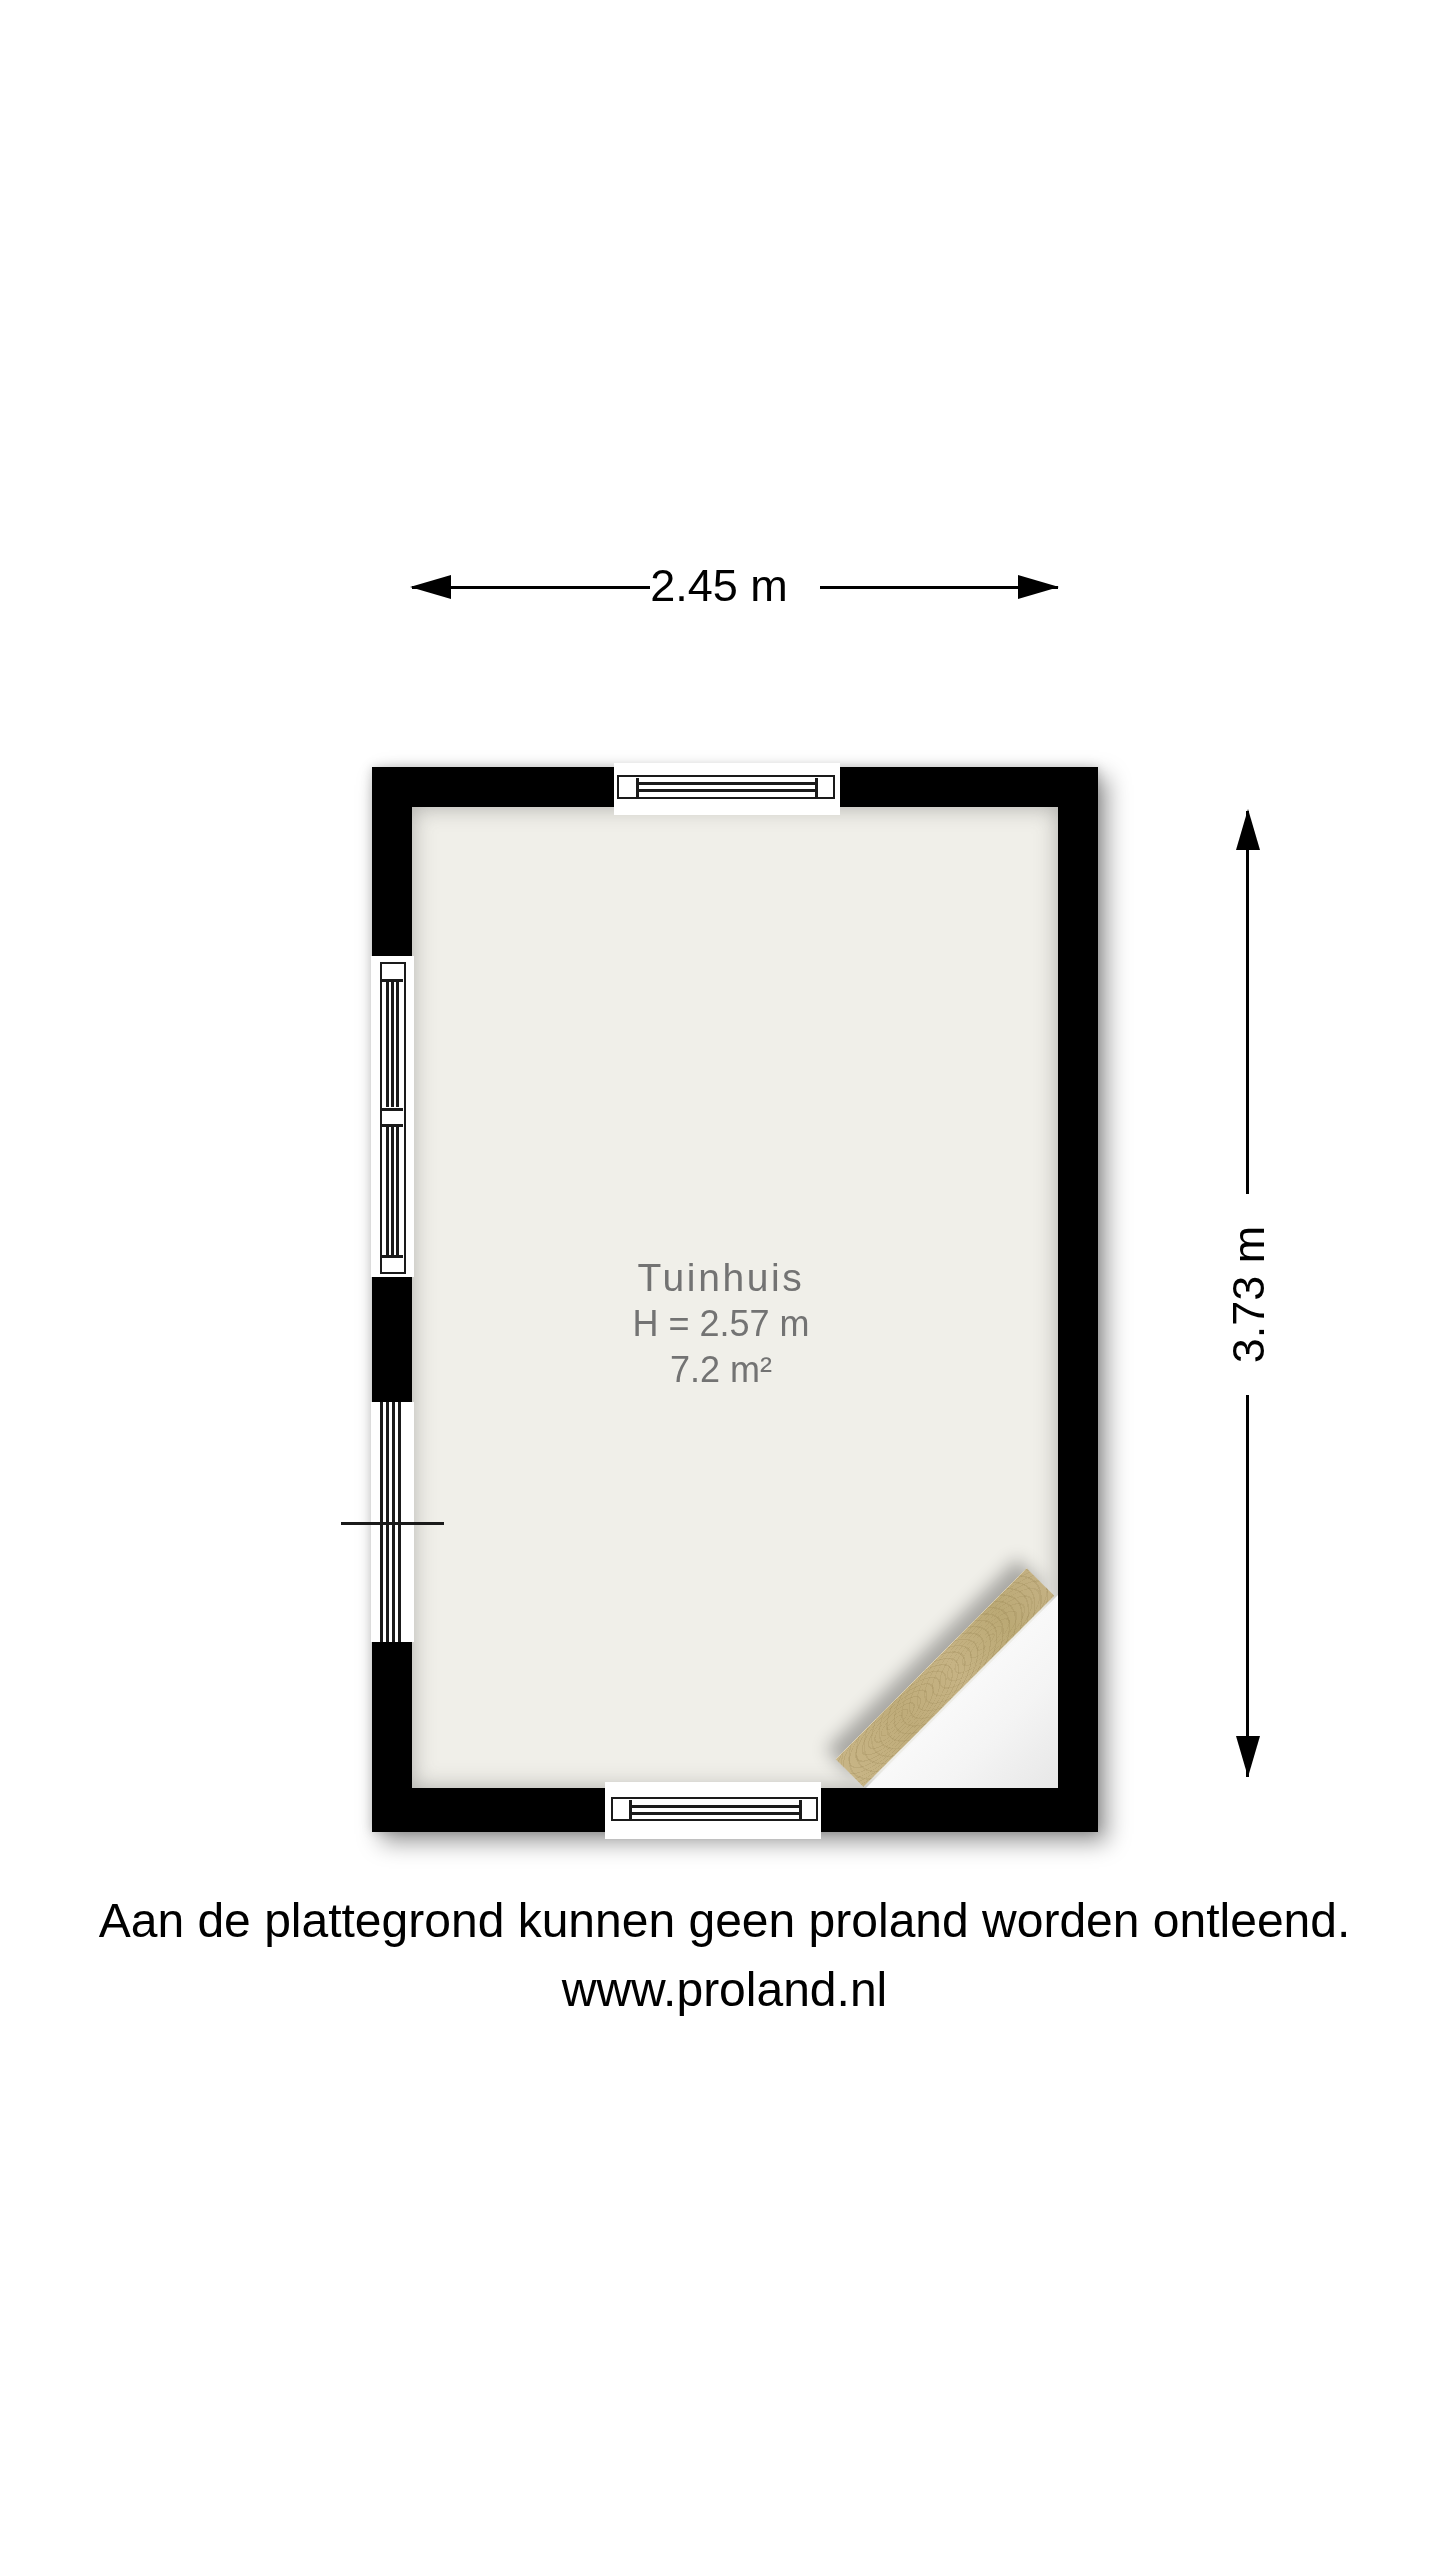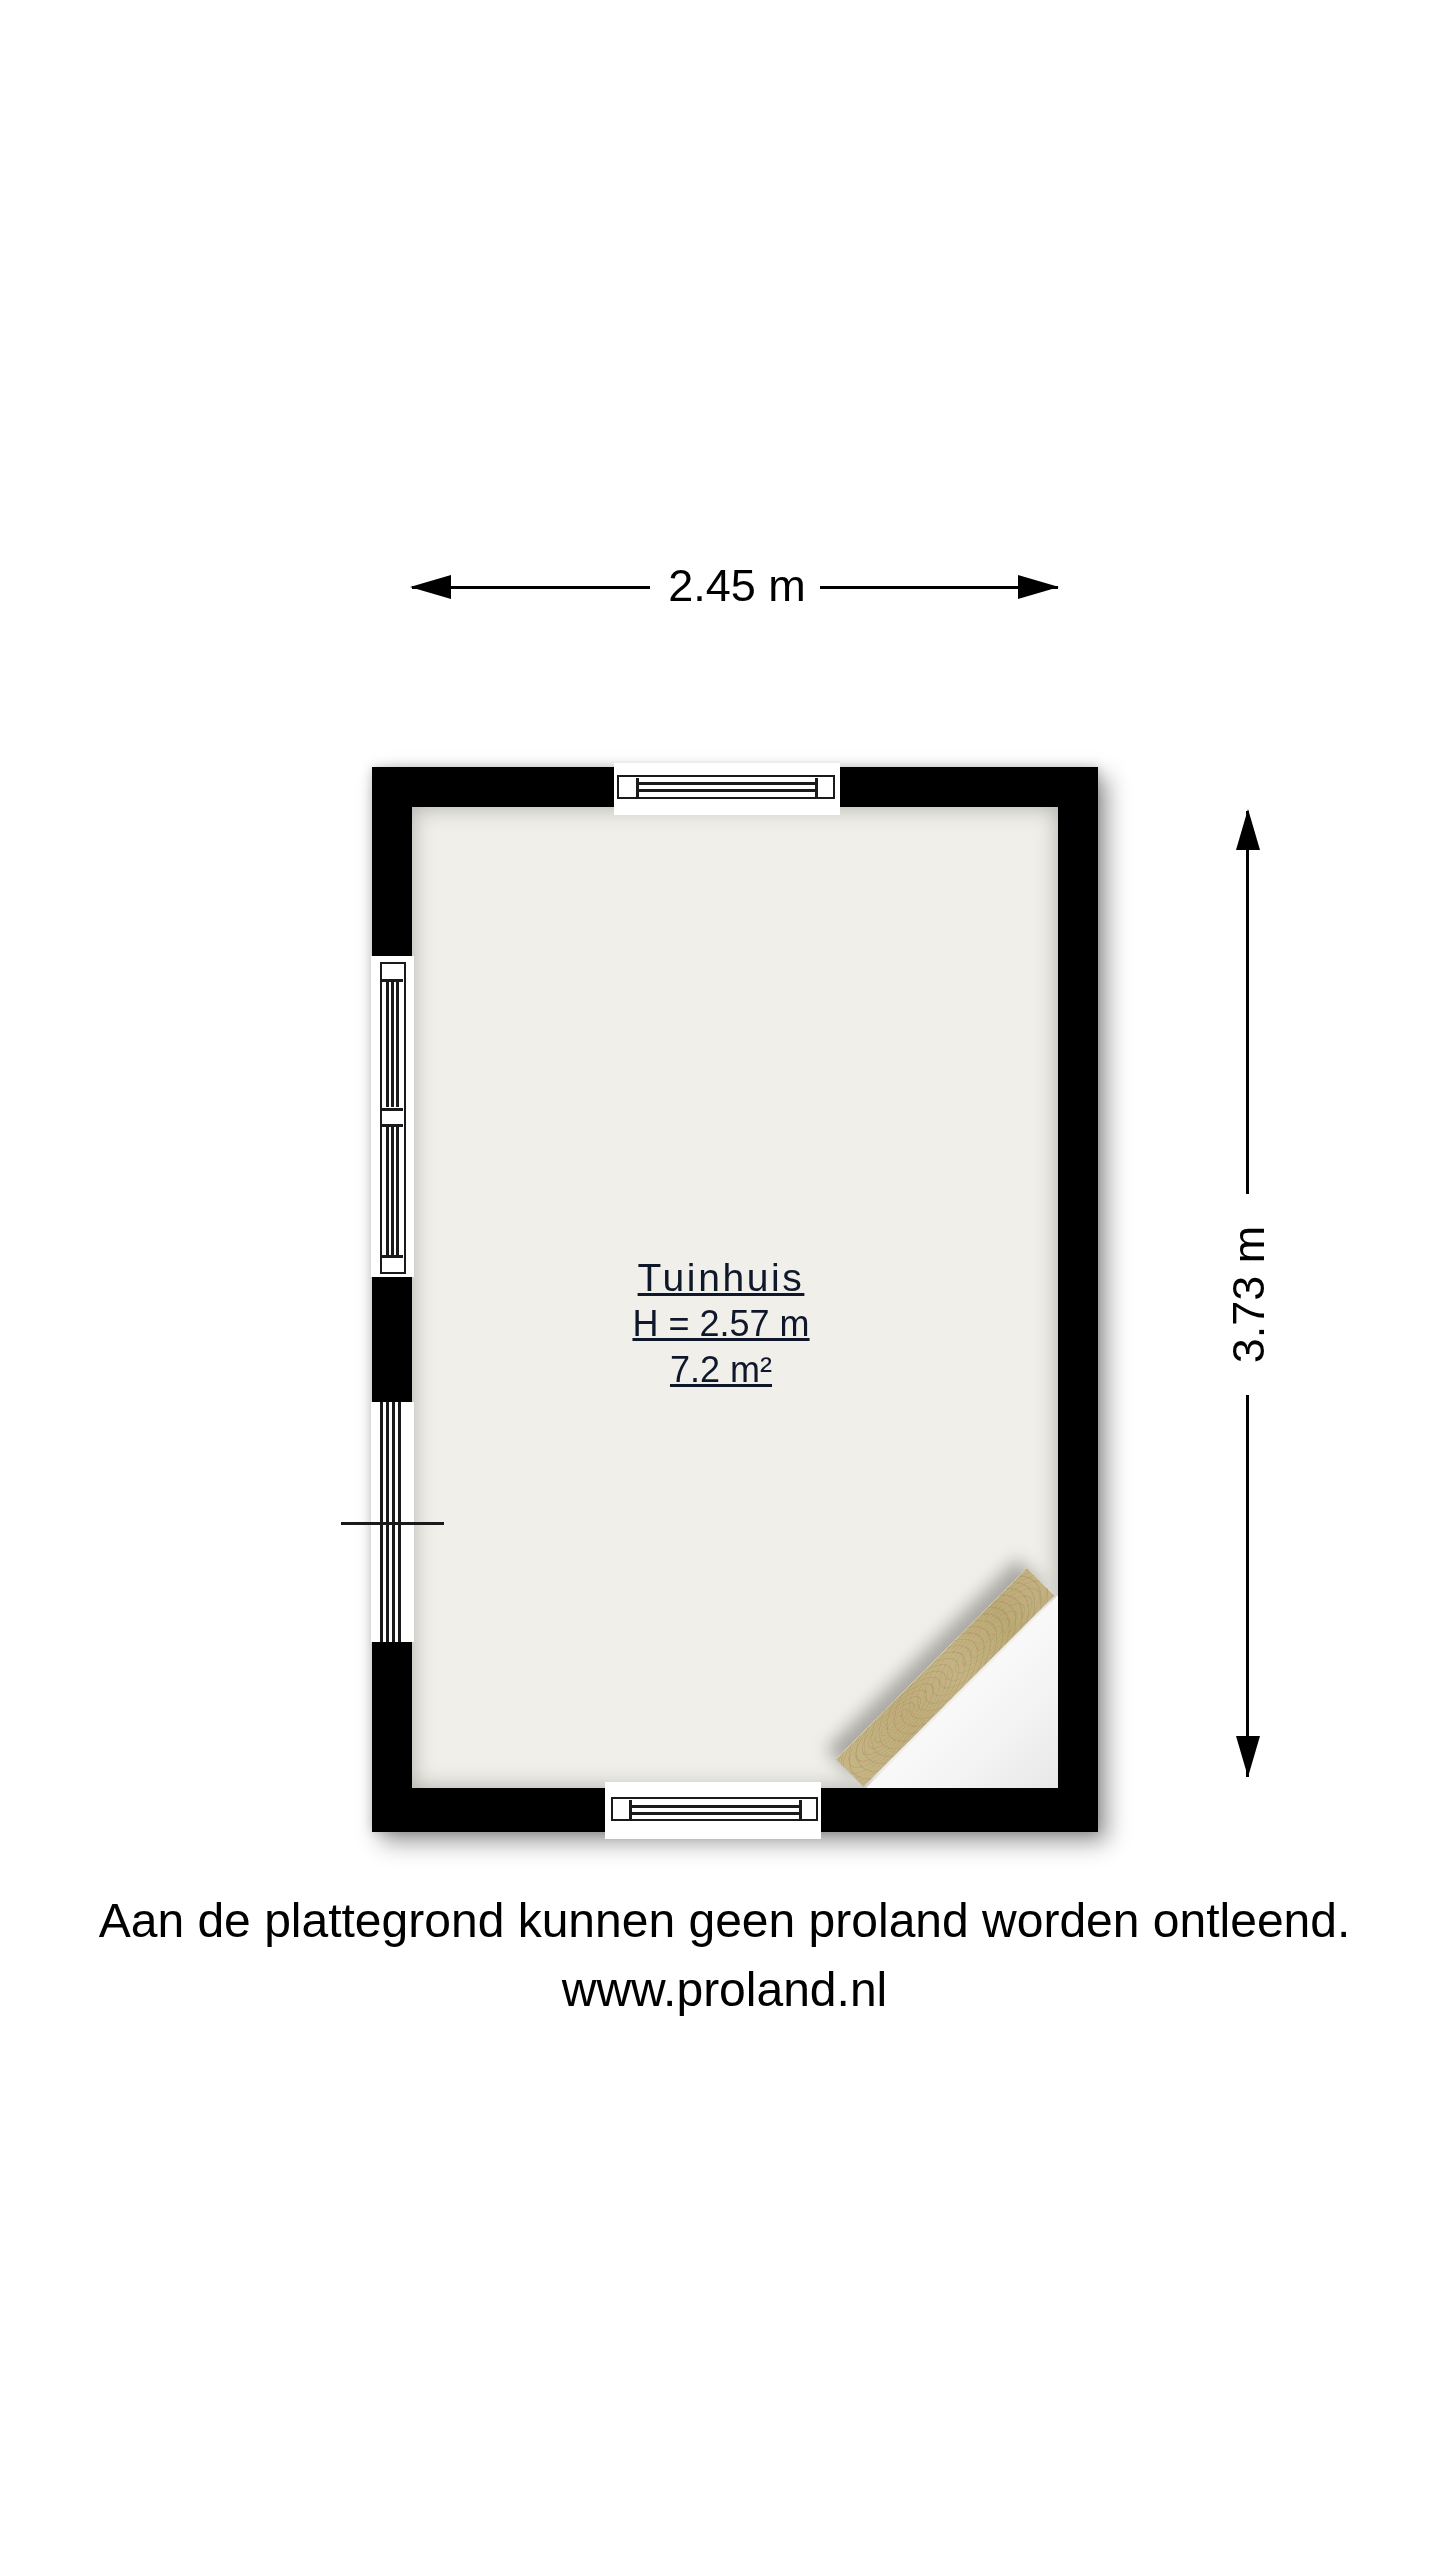--- a/index.html
+++ b/index.html
@@ -61,21 +61,21 @@
       repeating-radial-gradient(ellipse 60px 17px at 70% 60%, rgba(130,110,60,0.13) 0 1.7px, transparent 1.7px 10.3px);
   }
 
   
   .win-opening { background: #ffffff; }
   .win-frame { border: 2.6px solid var(--line, #1a1a1a); background: #fff; box-sizing: border-box; }
   .win-line-h { background: var(--line, #1a1a1a); height: 2.6px; }
   .win-line-v { background: var(--line, #1a1a1a); width: 2.6px; }
 
   
-  .room-label { text-align: center; color: #0f172a; text-decoration: underline; }
+  .room-label { text-align: center; color: #737373; }
   .room-name { font-size: 39px; line-height: 46px; letter-spacing: 2.6px; }
   .room-sub  { font-size: 36px; line-height: 46px; }
 
   
   .footer-text {
     left: 0; width: 1449px;
     text-align: center;
     font-size: 48px;
     line-height: 53px;
     color: #000;
@@ -85,21 +85,21 @@
 </head>
 <body>
 
 <div class="canvas">
 
   <div>
     <div class="abs dim-line" style="left:412px; top:586px; width:238px; height:3.4px;"></div>
     <div class="abs dim-line" style="left:820px; top:586px; width:238px; height:3.4px;"></div>
     <div class="abs arrowhead ah-left" style="left:410px; top:575px;"></div>
     <div class="abs arrowhead ah-right" style="left:1018px; top:575px;"></div>
-    <div class="abs dim-label" style="left:652px; top:562px; width:170px;">2.45 m</div>
+    <div class="abs dim-label" style="left:634px; top:562px; width:170px;">2.45 m</div>
   </div>
 
   <div class="abs building"></div>
 
   <div class="abs floor"></div>
 
   <div class="abs corner-triangle"></div>
 
   <div class="abs plank">
     <div class="grain"></div>

